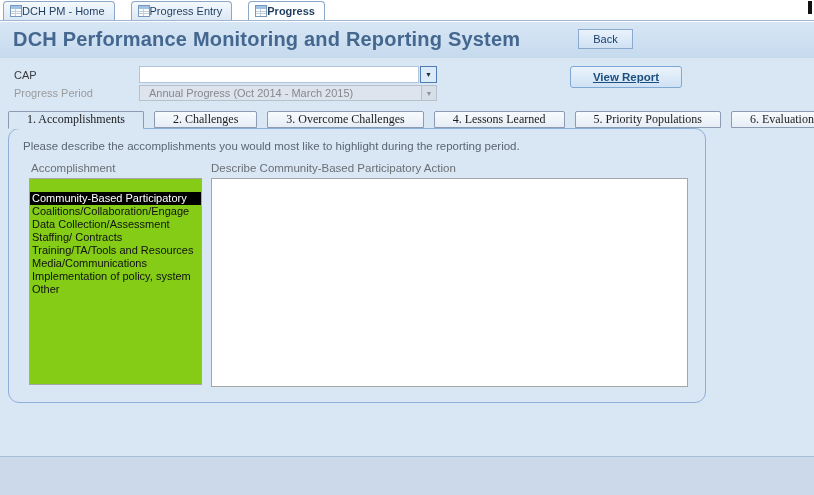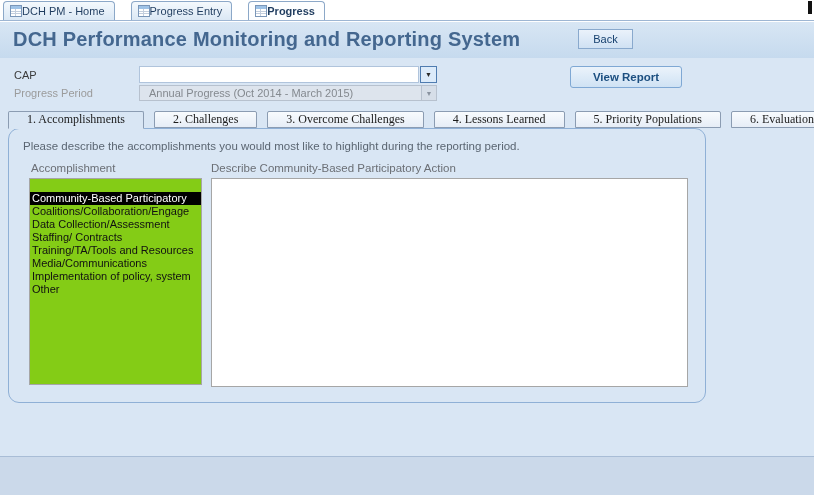--- a/index.html
+++ b/index.html
@@ -37,21 +37,21 @@
                  padding: 0 9px; color: #222; overflow: hidden; white-space: nowrap; }
   .combo-arrow { width: 17px; display: flex; align-items: center; justify-content: center;
                  font-size: 7px; cursor: pointer; }
   .cap .combo-arrow { border: 1px solid #4f7cb0; background: #dcebfa; color: #2b2b2b; margin-left: 1px; }
   .combo.pp { left: 139px; top: 85px; width: 298px; height: 16px; }
   .pp .combo-field { background: #dde4ed; border: 1px solid #b7c1ce; color: #84898f; }
   .pp .combo-arrow { width: 15px; border: 1px solid #b7c1ce; border-left: none; background: #d6dee8; color: #8a93a0; }
 
   .view-report-btn { position: absolute; left: 570px; top: 66px; width: 112px; height: 22px;
                      background: linear-gradient(#ebf3fb, #cfe2f4); border: 1px solid #7fa8d4; border-radius: 3px;
-                     font-size: 11.5px; font-weight: bold; color: #1c4f80; text-align: center; line-height: 20px; cursor: pointer; }
+                     font-size: 11.5px; font-weight: bold; color: #1c4f80; text-align: center; line-height: 20px; cursor: pointer; text-decoration: underline; }
 
   
   .page-tabs { position: absolute; left: 8px; top: 111px; display: flex; z-index: 2; }
   .page-tab { height: 17px; line-height: 15px; padding: 0 18px; margin-right: 10px;
               font-family: "Liberation Serif", serif; font-size: 12px; color: #1b1b1b;
               border: 1px solid #8b9cb2; background: linear-gradient(#f8fbfe, #e6edf6);
               border-radius: 2px 2px 0 0; cursor: pointer; white-space: nowrap; }
   .page-tab.active { background: #d9e6f4; border-bottom: 1px solid #d9e6f4; height: 18px; }
 
   .pane { position: absolute; left: 8px; top: 128px; width: 698px; height: 275px;

